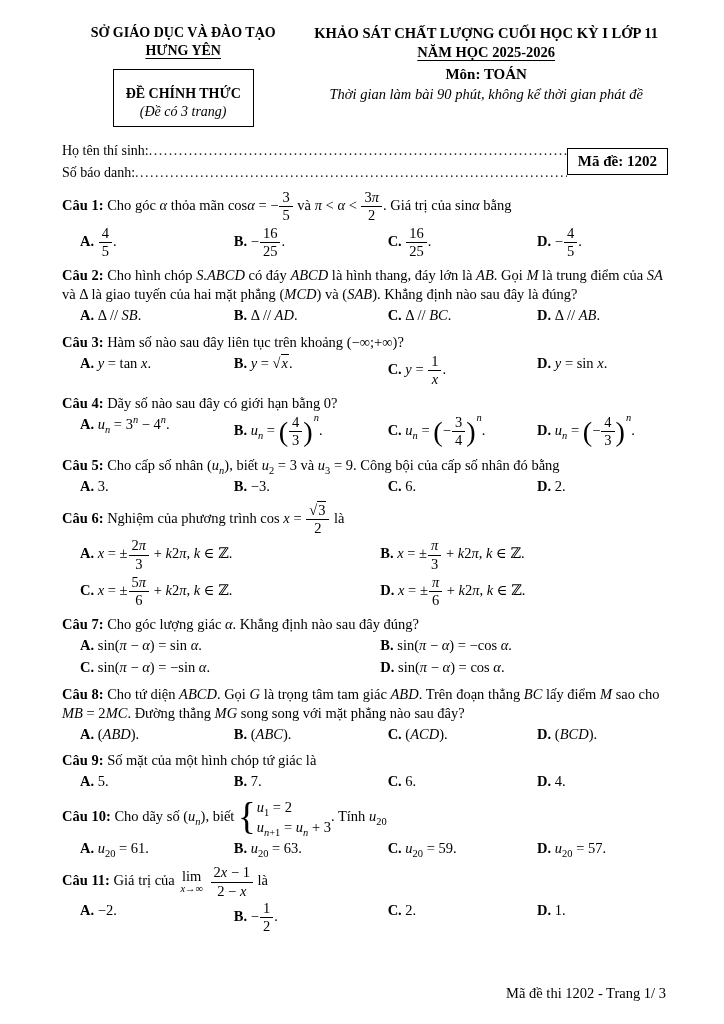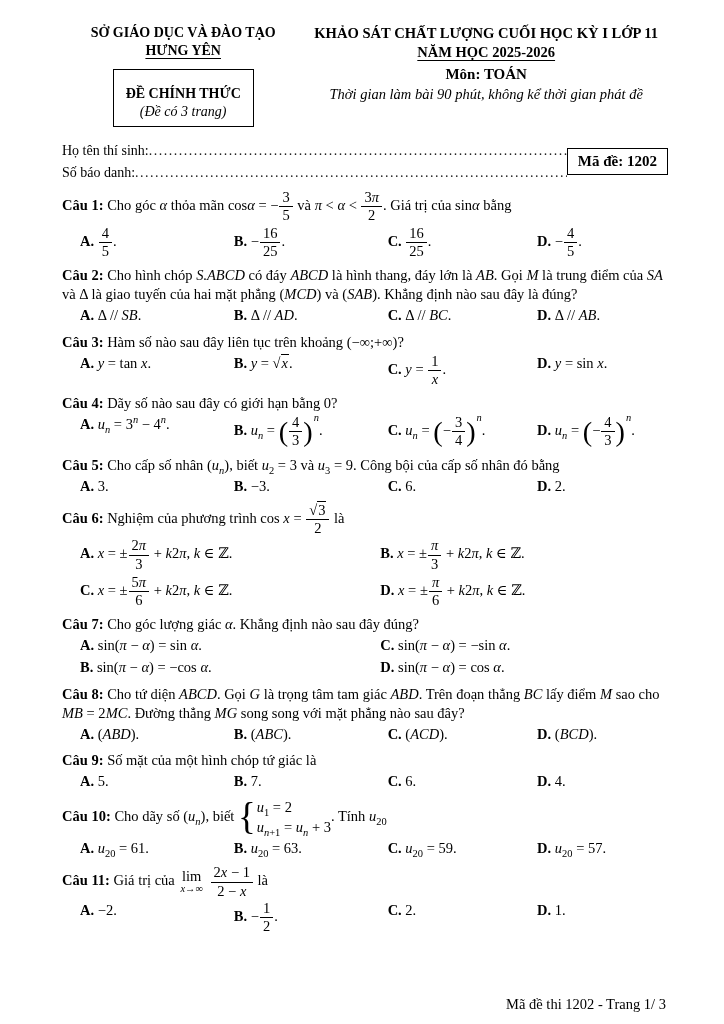--- a/index.html
+++ b/index.html
@@ -54,21 +54,21 @@
   sup, sub { font-size: 0.72em; line-height: 0; }
   .bp { display: inline-block; font-size: 1.95em; line-height: 1; vertical-align: middle; font-weight: normal; }
   .hexp { font-size: 0.72em; vertical-align: 1.35em; line-height: 0; margin-left: 1px; }
   .brace { display: inline-block; font-size: 2.55em; line-height: 1; vertical-align: middle; font-weight: normal; margin-right: 1px; }
   .cases { display: inline-block; vertical-align: middle; line-height: 1.35; text-align: left; }
   .cases > span { display: block; }
   .lim { display: inline-block; text-align: center; vertical-align: middle; line-height: 1.05; margin: 0 3px 0 2px; }
   .limtop { display: block; }
   .limsub { display: block; font-size: 0.72em; }
 
-  .page-footer { position: absolute; right: 58px; bottom: 10px; font-size: 14.5px; }
+  .page-footer { position: absolute; right: 58px; bottom: 21px; font-size: 14.5px; }
 </style>
 </head>
 <body>
 
 <div class="page">
 
   <header class="hdr">
     <div class="hdr-left">
       <div class="b">SỞ GIÁO DỤC VÀ ĐÀO TẠO</div>
       <div class="b u">HƯNG YÊN</div>
@@ -158,22 +158,22 @@
           <div class="option"><b class="okey">B.</b> <span class="oval"><i>x</i> = ±<span class="frac"><span class="num"><i>π</i></span><span class="den">3</span></span> + <i>k</i>2<i>π</i>, <i>k</i> ∈ ℤ.</span></div>
           <div class="option"><b class="okey">C.</b> <span class="oval"><i>x</i> = ±<span class="frac"><span class="num">5<i>π</i></span><span class="den">6</span></span> + <i>k</i>2<i>π</i>, <i>k</i> ∈ ℤ.</span></div>
           <div class="option"><b class="okey">D.</b> <span class="oval"><i>x</i> = ±<span class="frac"><span class="num"><i>π</i></span><span class="den">6</span></span> + <i>k</i>2<i>π</i>, <i>k</i> ∈ ℤ.</span></div>
         </div>
   </section>
 
   <section class="question">
     <div class="qtext"><b class="qlabel">Câu 7:</b> <span class="qbody">Cho góc lượng giác <i>α</i>. Khẳng định nào sau đây đúng?</span></div>
     <div class="options cols2">
           <div class="option"><b class="okey">A.</b> <span class="oval">sin(<i>π</i> − <i>α</i>) = sin <i>α</i>.</span></div>
+          <div class="option"><b class="okey">B.</b> <span class="oval">sin(<i>π</i> − <i>α</i>) = −cos <i>α</i>.</span></div>
           <div class="option"><b class="okey">C.</b> <span class="oval">sin(<i>π</i> − <i>α</i>) = −sin <i>α</i>.</span></div>
-          <div class="option"><b class="okey">B.</b> <span class="oval">sin(<i>π</i> − <i>α</i>) = −cos <i>α</i>.</span></div>
           <div class="option"><b class="okey">D.</b> <span class="oval">sin(<i>π</i> − <i>α</i>) = cos <i>α</i>.</span></div>
         </div>
   </section>
 
   <section class="question">
     <div class="qtext"><b class="qlabel">Câu 8:</b> <span class="qbody">Cho tứ diện <i>ABCD</i>. Gọi <i>G</i> là trọng tâm tam giác <i>ABD</i>. Trên đoạn thẳng <i>BC</i> lấy điểm <i>M</i> sao cho <i>MB</i> = 2<i>MC</i>. Đường thẳng <i>MG</i> song song với mặt phẳng nào sau đây?</span></div>
     <div class="options cols4">
           <div class="option"><b class="okey">A.</b> <span class="oval">(<i>ABD</i>).</span></div>
           <div class="option"><b class="okey">B.</b> <span class="oval">(<i>ABC</i>).</span></div>
           <div class="option"><b class="okey">C.</b> <span class="oval">(<i>ACD</i>).</span></div>

